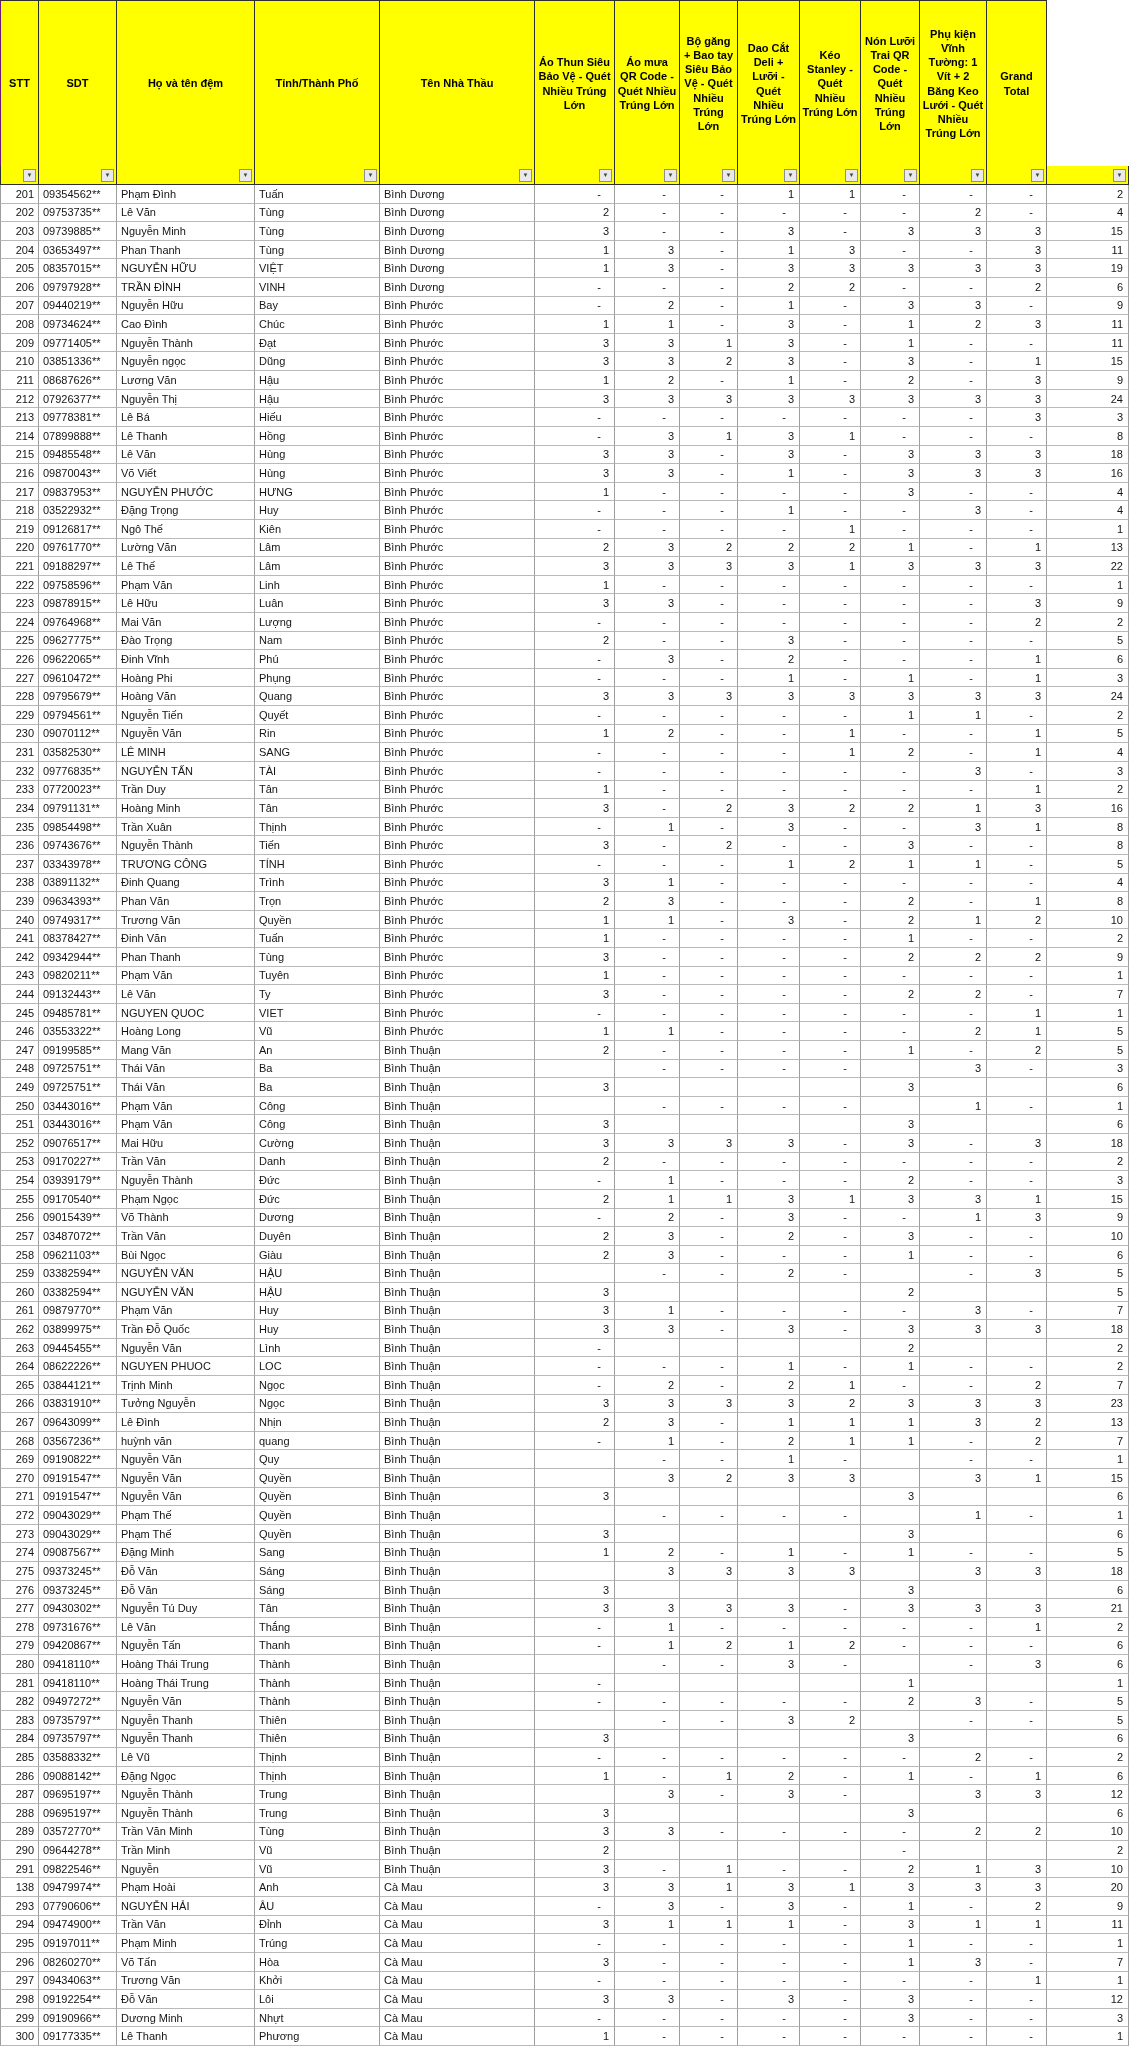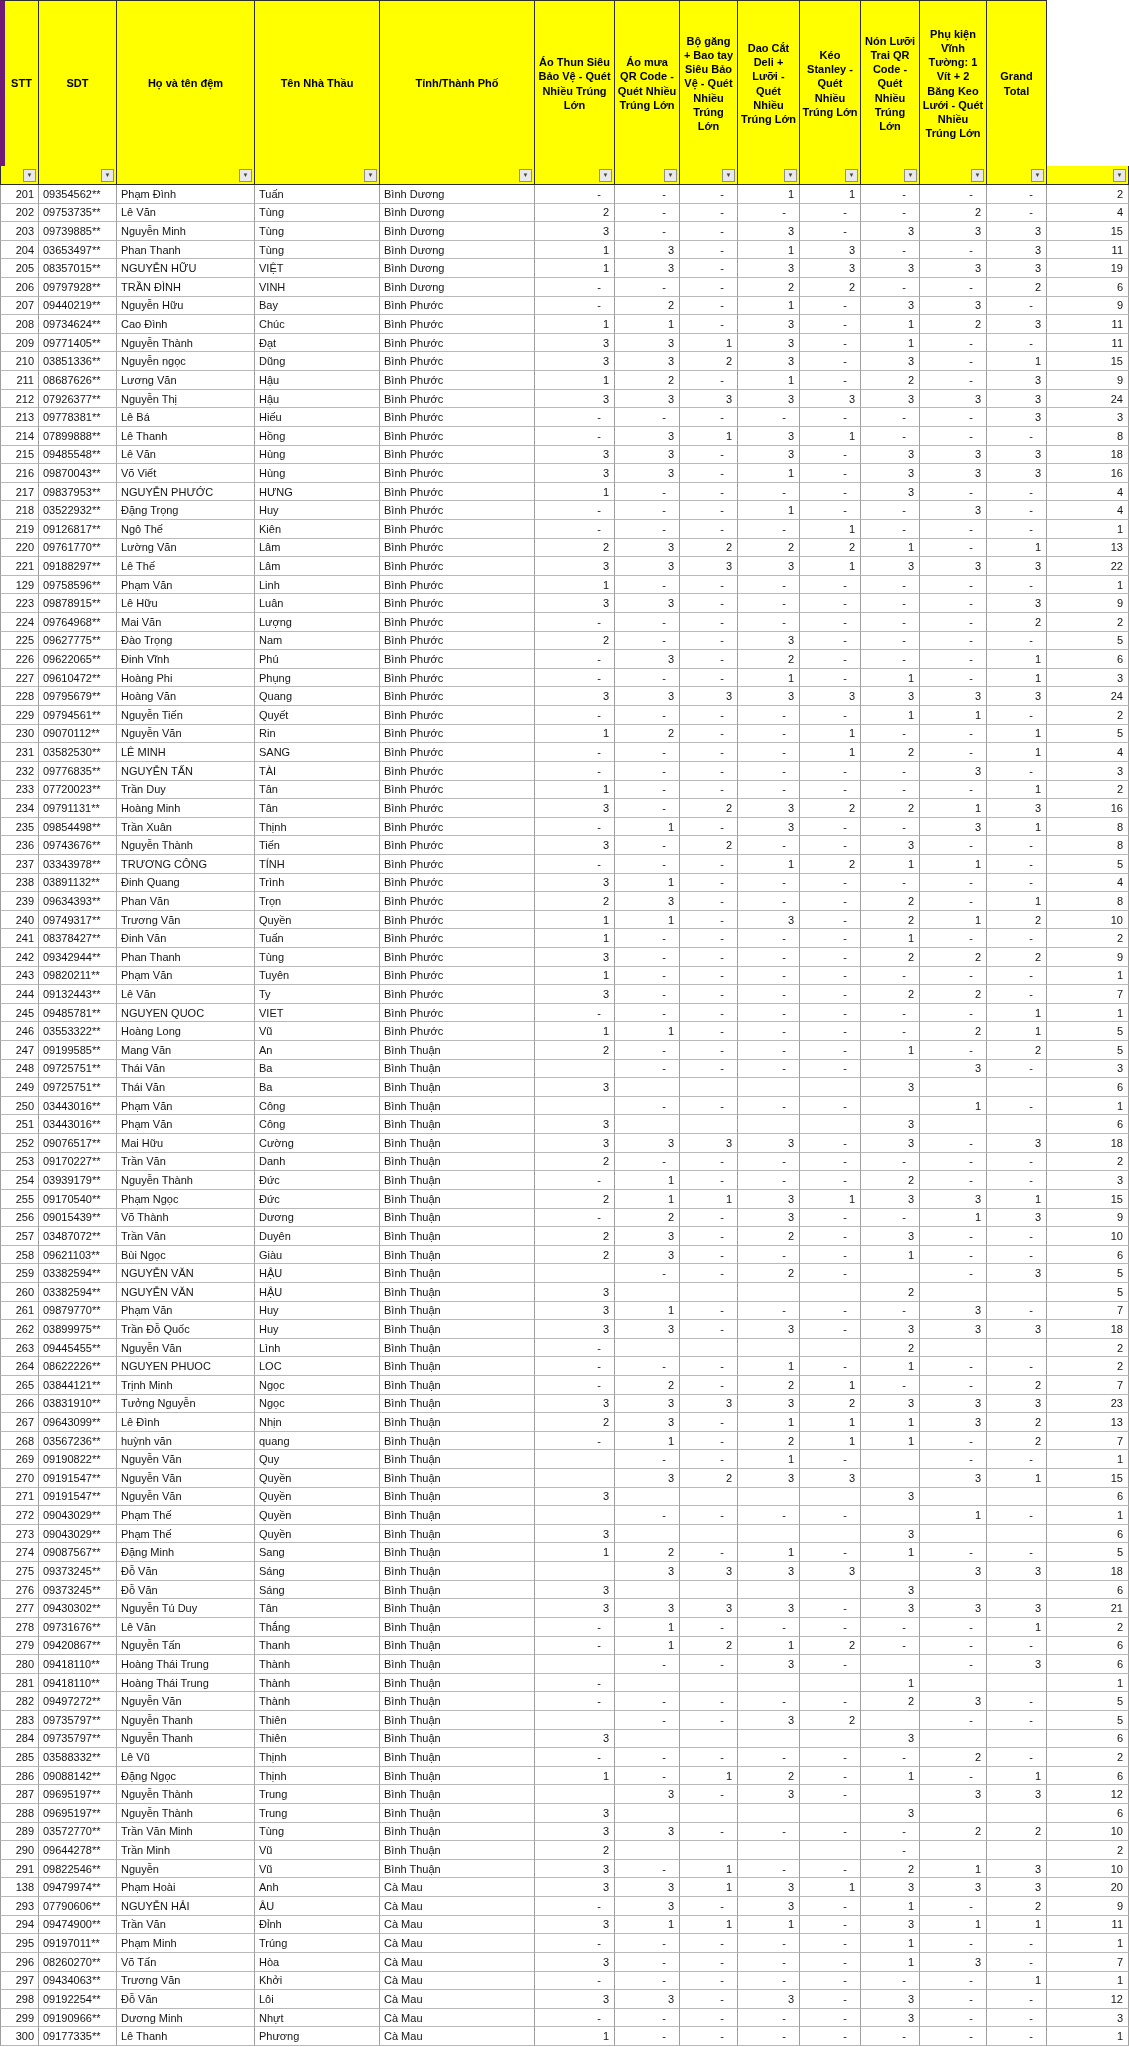--- a/index.html
+++ b/index.html
@@ -4,21 +4,21 @@
 <style>
   html,body{margin:0;padding:0;background:#fff;}
   body{width:1129px;font-family:"Liberation Sans","DejaVu Sans",sans-serif;-webkit-font-smoothing:antialiased;}
   .xl{width:1129px;}
   .grid{display:grid;grid-template-columns:39px 78px 138px 125px 155px 80px 65px 58px 62px 61px 59px 67px 60px 82px;}
   
   .hdr{height:166px;}
   .hcell{background:#ffff00;border-top:1px solid #2f2f2f;border-right:1px solid #2f2f2f;box-sizing:border-box;
          display:flex;align-items:center;justify-content:center;text-align:center;
          font-weight:bold;font-size:11px;line-height:1.28;color:#000;padding:1px 2px;overflow:hidden;}
-  .hcell:first-child{border-left:5px solid #701a75;}
+  .hcell:first-child{border-left:1px solid #701a75;}
   
   .filters{height:19px;}
   .fcell{background:#ffff00;border-right:1px solid #2f2f2f;border-bottom:1px solid #2f2f2f;box-sizing:border-box;
          display:flex;align-items:center;justify-content:flex-end;padding-right:2px;}
   .fcell:first-child{border-left:1px solid #2f2f2f;}
   .fbtn{width:13px;height:13px;background:#e9e9e9;border:1px solid #8f8f8f;box-sizing:border-box;
         display:flex;align-items:center;justify-content:center;padding:0;cursor:pointer;}
   .fbtn .arr{font-size:6px;color:#444;line-height:1;transform:translateY(-0.5px);}
   
   .row{height:18.62px;}
@@ -31,22 +31,22 @@
   .dash{padding-right:13px;}
 </style>
 </head>
 <body>
 
 <div class="xl">
   <div class="grid hdr" id="hdr">
       <div class="hcell">STT</div>
       <div class="hcell">SDT</div>
       <div class="hcell">Họ và tên đệm</div>
+      <div class="hcell">Tỉnh/Thành Phố</div>
       <div class="hcell">Tên Nhà Thầu</div>
-      <div class="hcell">Tỉnh/Thành Phố</div>
       <div class="hcell">Áo Thun Siêu Bảo Vệ - Quét Nhiều Trúng Lớn</div>
       <div class="hcell">Áo mưa QR Code - Quét Nhiều Trúng Lớn</div>
       <div class="hcell">Bộ găng + Bao tay Siêu Bảo Vệ - Quét Nhiều Trúng Lớn</div>
       <div class="hcell">Dao Cắt Deli + Lưỡi - Quét Nhiều Trúng Lớn</div>
       <div class="hcell">Kéo Stanley - Quét Nhiều Trúng Lớn</div>
       <div class="hcell">Nón Lưỡi Trai QR Code - Quét Nhiều Trúng Lớn</div>
       <div class="hcell">Phụ kiện Vĩnh Tường: 1 Vít + 2 Băng Keo Lưới - Quét Nhiều Trúng Lớn</div>
       <div class="hcell">Grand Total</div>
     </div>
   <div class="grid filters" id="filters">
@@ -452,21 +452,21 @@
         <div class="dcell ar">3</div>
         <div class="dcell ar">3</div>
         <div class="dcell ar">3</div>
         <div class="dcell ar">1</div>
         <div class="dcell ar">3</div>
         <div class="dcell ar">3</div>
         <div class="dcell ar">3</div>
         <div class="dcell ar">22</div>
       </div>
       <div class="grid row">
-        <div class="dcell astt">129</div>
+        <div class="dcell astt">222</div>
         <div class="dcell al">09758596**</div>
         <div class="dcell al">Phạm Văn</div>
         <div class="dcell al">Linh</div>
         <div class="dcell al">Bình Phước</div>
         <div class="dcell ar">1</div>
         <div class="dcell ar dash">-</div>
         <div class="dcell ar dash">-</div>
         <div class="dcell ar dash">-</div>
         <div class="dcell ar dash">-</div>
         <div class="dcell ar dash">-</div>

